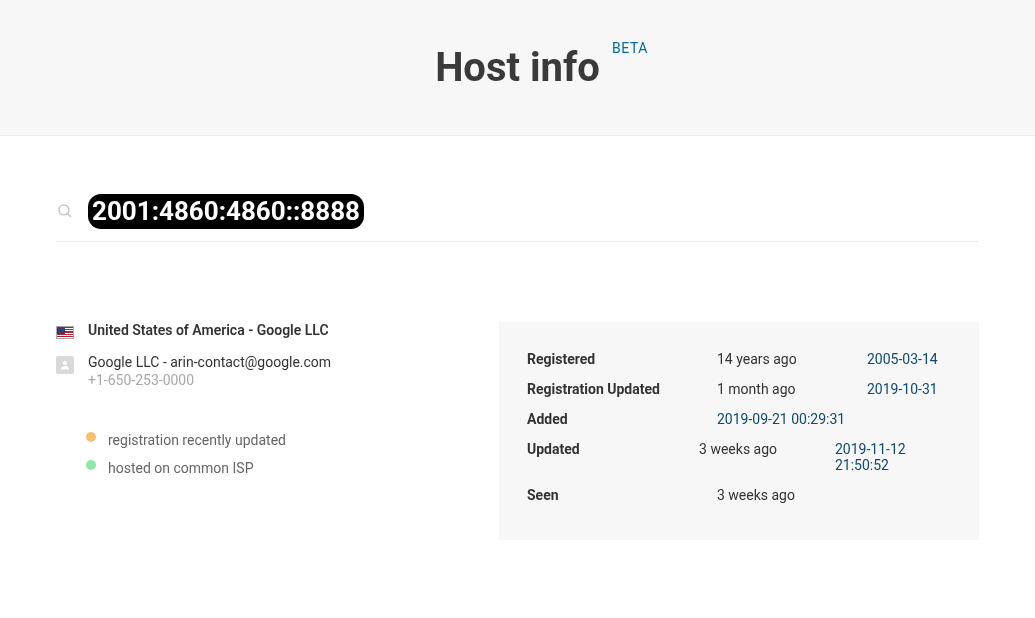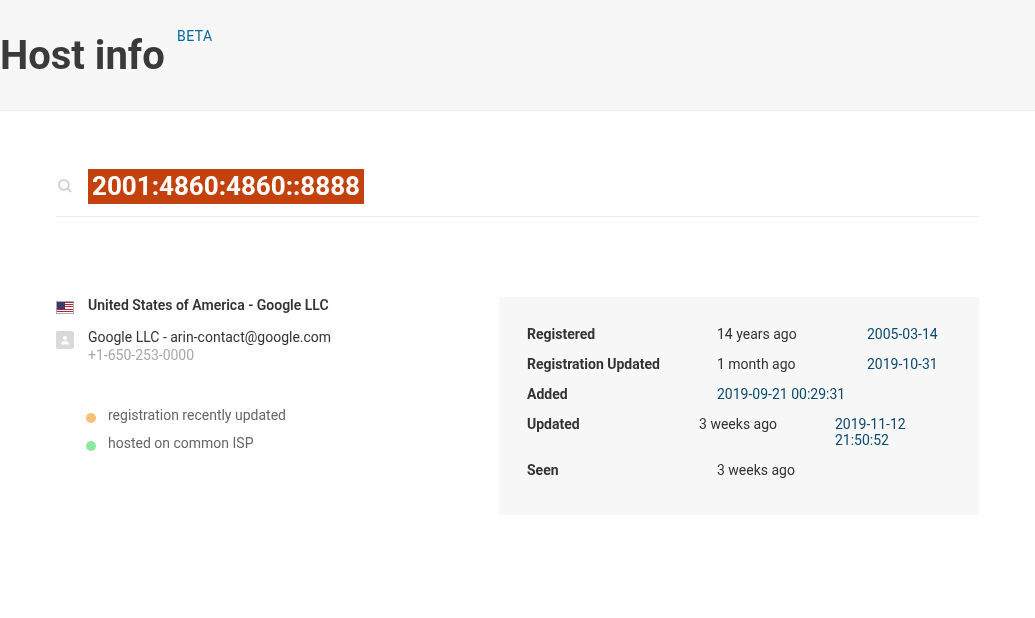--- a/index.html
+++ b/index.html
@@ -4,23 +4,24 @@
 <style>
   * { box-sizing: border-box; margin: 0; padding: 0; }
   body {
     font-family: -apple-system, BlinkMacSystemFont, "Segoe UI", Roboto, "Helvetica Neue", Arial, sans-serif;
     background: #ffffff;
     color: #333;
     width: 1035px;
   }
   .header {
     background: #f7f7f8;
-    height: 111px;
-    display: flex;
-    align-items: center;
+    height: 136px;
+    display: flex;
+    align-items: center;
+    justify-content: center;
     border-bottom: 1px solid #ececec;
     position: relative;
   }
   .title-wrap {
     position: relative;
     display: inline-block;
   }
   .page-title {
     font-size: 40px;
     font-weight: 700;
@@ -47,26 +48,27 @@
   }
   .search-icon {
     width: 18px;
     height: 18px;
     margin-right: 14px;
     color: #c8c8c8;
     flex-shrink: 0;
   }
   .ip-text {
     display: inline-block;
-    background: #c2410c;
+    background: #000000;
     color: #ffffff;
     font-size: 26px;
     font-weight: 700;
     padding: 1px 4px;
     line-height: 1.25;
+    border-radius: 13px;
   }
   .columns {
     display: flex;
     margin-top: 80px;
     gap: 30px;
   }
   .left-col {
     flex: 1;
   }
   .info-line {
@@ -147,21 +149,21 @@
     display: inline-block;
   }
   .dot-lg { width: 14px; height: 14px; margin-right: 16px; }
   .dot-sm { width: 10px; height: 10px; margin-right: 12px; }
   .dot-yellow { background: #f7d93e; }
   .dot-orange { background: #f6c171; }
   .dot-green { background: #8de8a6; }
   .risk-title { font-size: 15px; color: #333; font-weight: 400; }
   .risk-item {
     display: flex;
-    align-items: flex-end;
+    align-items: flex-start;
     margin-left: 30px;
     margin-bottom: 12px;
     font-size: 14px;
     color: #666;
   }
 </style>
 </head>
 <body>
 
 <div class="header">

